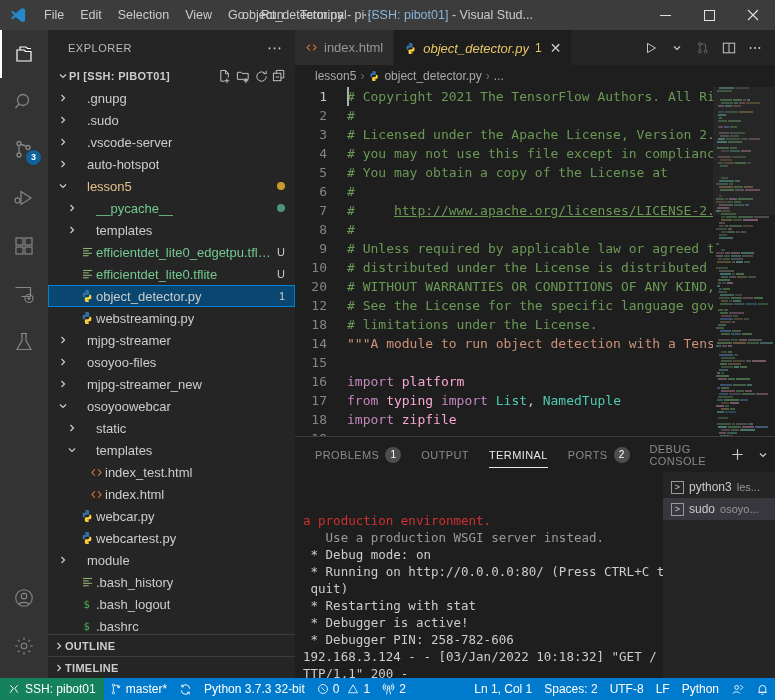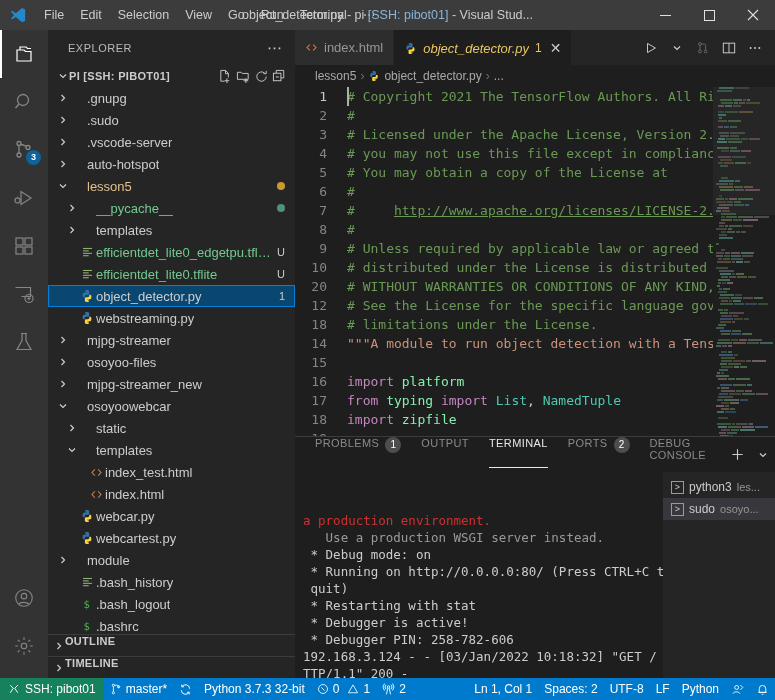--- a/index.html
+++ b/index.html
@@ -76,21 +76,21 @@
     white-space: nowrap; position: relative; padding-right: 10px;
   }
   .row.selected { background: #094771; outline: 1px solid #007fd4; outline-offset: -1px; }
   .chev { width: 13px; height: 22px; display: inline-flex; align-items: center; justify-content: center; flex: 0 0 13px; color: #cccccc; }
   .ficon { width: 18px; display: inline-flex; align-items: center; justify-content: center; flex: 0 0 18px; }
   .rlabel { overflow: hidden; text-overflow: ellipsis; }
   .badge-r { margin-left: auto; font-size: 11px; color: #cccccc; padding-left: 6px; }
   .dot { margin-left: auto; width: 8px; height: 8px; border-radius: 50%; }
   .green { color: #73c991; } .orange { color: #e2c08d; }
   .sb-section {
-    height: 22px; display: flex; font-size: 11px; font-weight: bold;
+    height: 22px; display: flex; align-items: center; font-size: 11px; font-weight: bold;
     color: #cccccc; border-top: 1px solid #3c3c3c; padding-left: 4px; letter-spacing: .3px; flex: 0 0 22px;
   }
 
   
   .main { flex: 1; display: flex; flex-direction: column; min-width: 0; background: #1e1e1e; }
   .tabsrow { height: 35px; background: #252526; display: flex; flex: 0 0 35px; }
   .tab {
     display: flex; align-items: center; gap: 6px; padding: 0 10px; height: 35px; font-size: 13px;
     color: #969696; background: #2d2d2d; border-right: 1px solid #252526; max-width: 200px;
   }
@@ -115,36 +115,36 @@
   .codeline { display: flex; height: 19px; line-height: 19px; font-family: "DejaVu Sans Mono", monospace; font-size: 13px; white-space: pre; }
   .codeline.cur { background: #1e1e1e; }
   .lnum {
     width: 52px; flex: 0 0 52px; text-align: right; padding-right: 20px; color: #858585; font-size: 13px;
   }
   .lnum.active { color: #c6c6c6; }
   .ccomment { color: #6a9955; }
   .clink { color: #6a9955; text-decoration: underline; }
   .cstring { color: #ce9178; }
   .ckw { color: #c586c0; }
-  .cmod { color: #86efac; }
+  .cmod { color: #f9a8d4; }
   .ctype { color: #4ec9b0; }
   .cpunc { color: #cccccc; }
   .cursor-top { position: absolute; left: 52px; top: 0; width: 2px; height: 19px; background: #aeafad; }
 
   .minimap { width: 62px; flex: 0 0 62px; background: #1e1e1e; position: relative; overflow: hidden; }
   .mm-line { height: 2px; display: flex; gap: 1px; padding-left: 3px; margin-bottom: 1px; }
   .mm-seg { height: 2px; }
   .mm-slider { position: absolute; left: 0; right: 0; top: 0; height: 128px; background: rgba(255,255,255,0.04); }
 
   
   .panel { height: 242px; flex: 0 0 242px; background: #1e1e1e; border-top: 1px solid #3c3c3c; display: flex; flex-direction: column; }
   .panel-tabs { height: 35px; flex: 0 0 35px; display: flex; align-items: center; padding-left: 20px; }
   .ptab {
     font-size: 11px; letter-spacing: .4px; color: #8a8a8a; text-transform: uppercase; margin-right: 20px;
-    height: 35px; display: flex; gap: 6px; position: relative;
+    height: 35px; display: flex; align-items: center; gap: 6px; position: relative;
   }
   .ptab.active { color: #e7e7e7; }
   .ptab.active::after {
     content: ""; position: absolute; left: 0; right: 0; bottom: 4px; height: 1px; background: #e7e7e7;
   }
   .pbadge {
     background: #4d4d4d; color: #ffffff; border-radius: 9px; min-width: 16px; height: 16px;
     font-size: 10px; line-height: 16px; text-align: center; padding: 0 4px; letter-spacing: 0;
   }
   .panel-actions { margin-left: auto; display: flex; align-items: center; gap: 4px; padding-right: 6px; color: #cccccc; }

